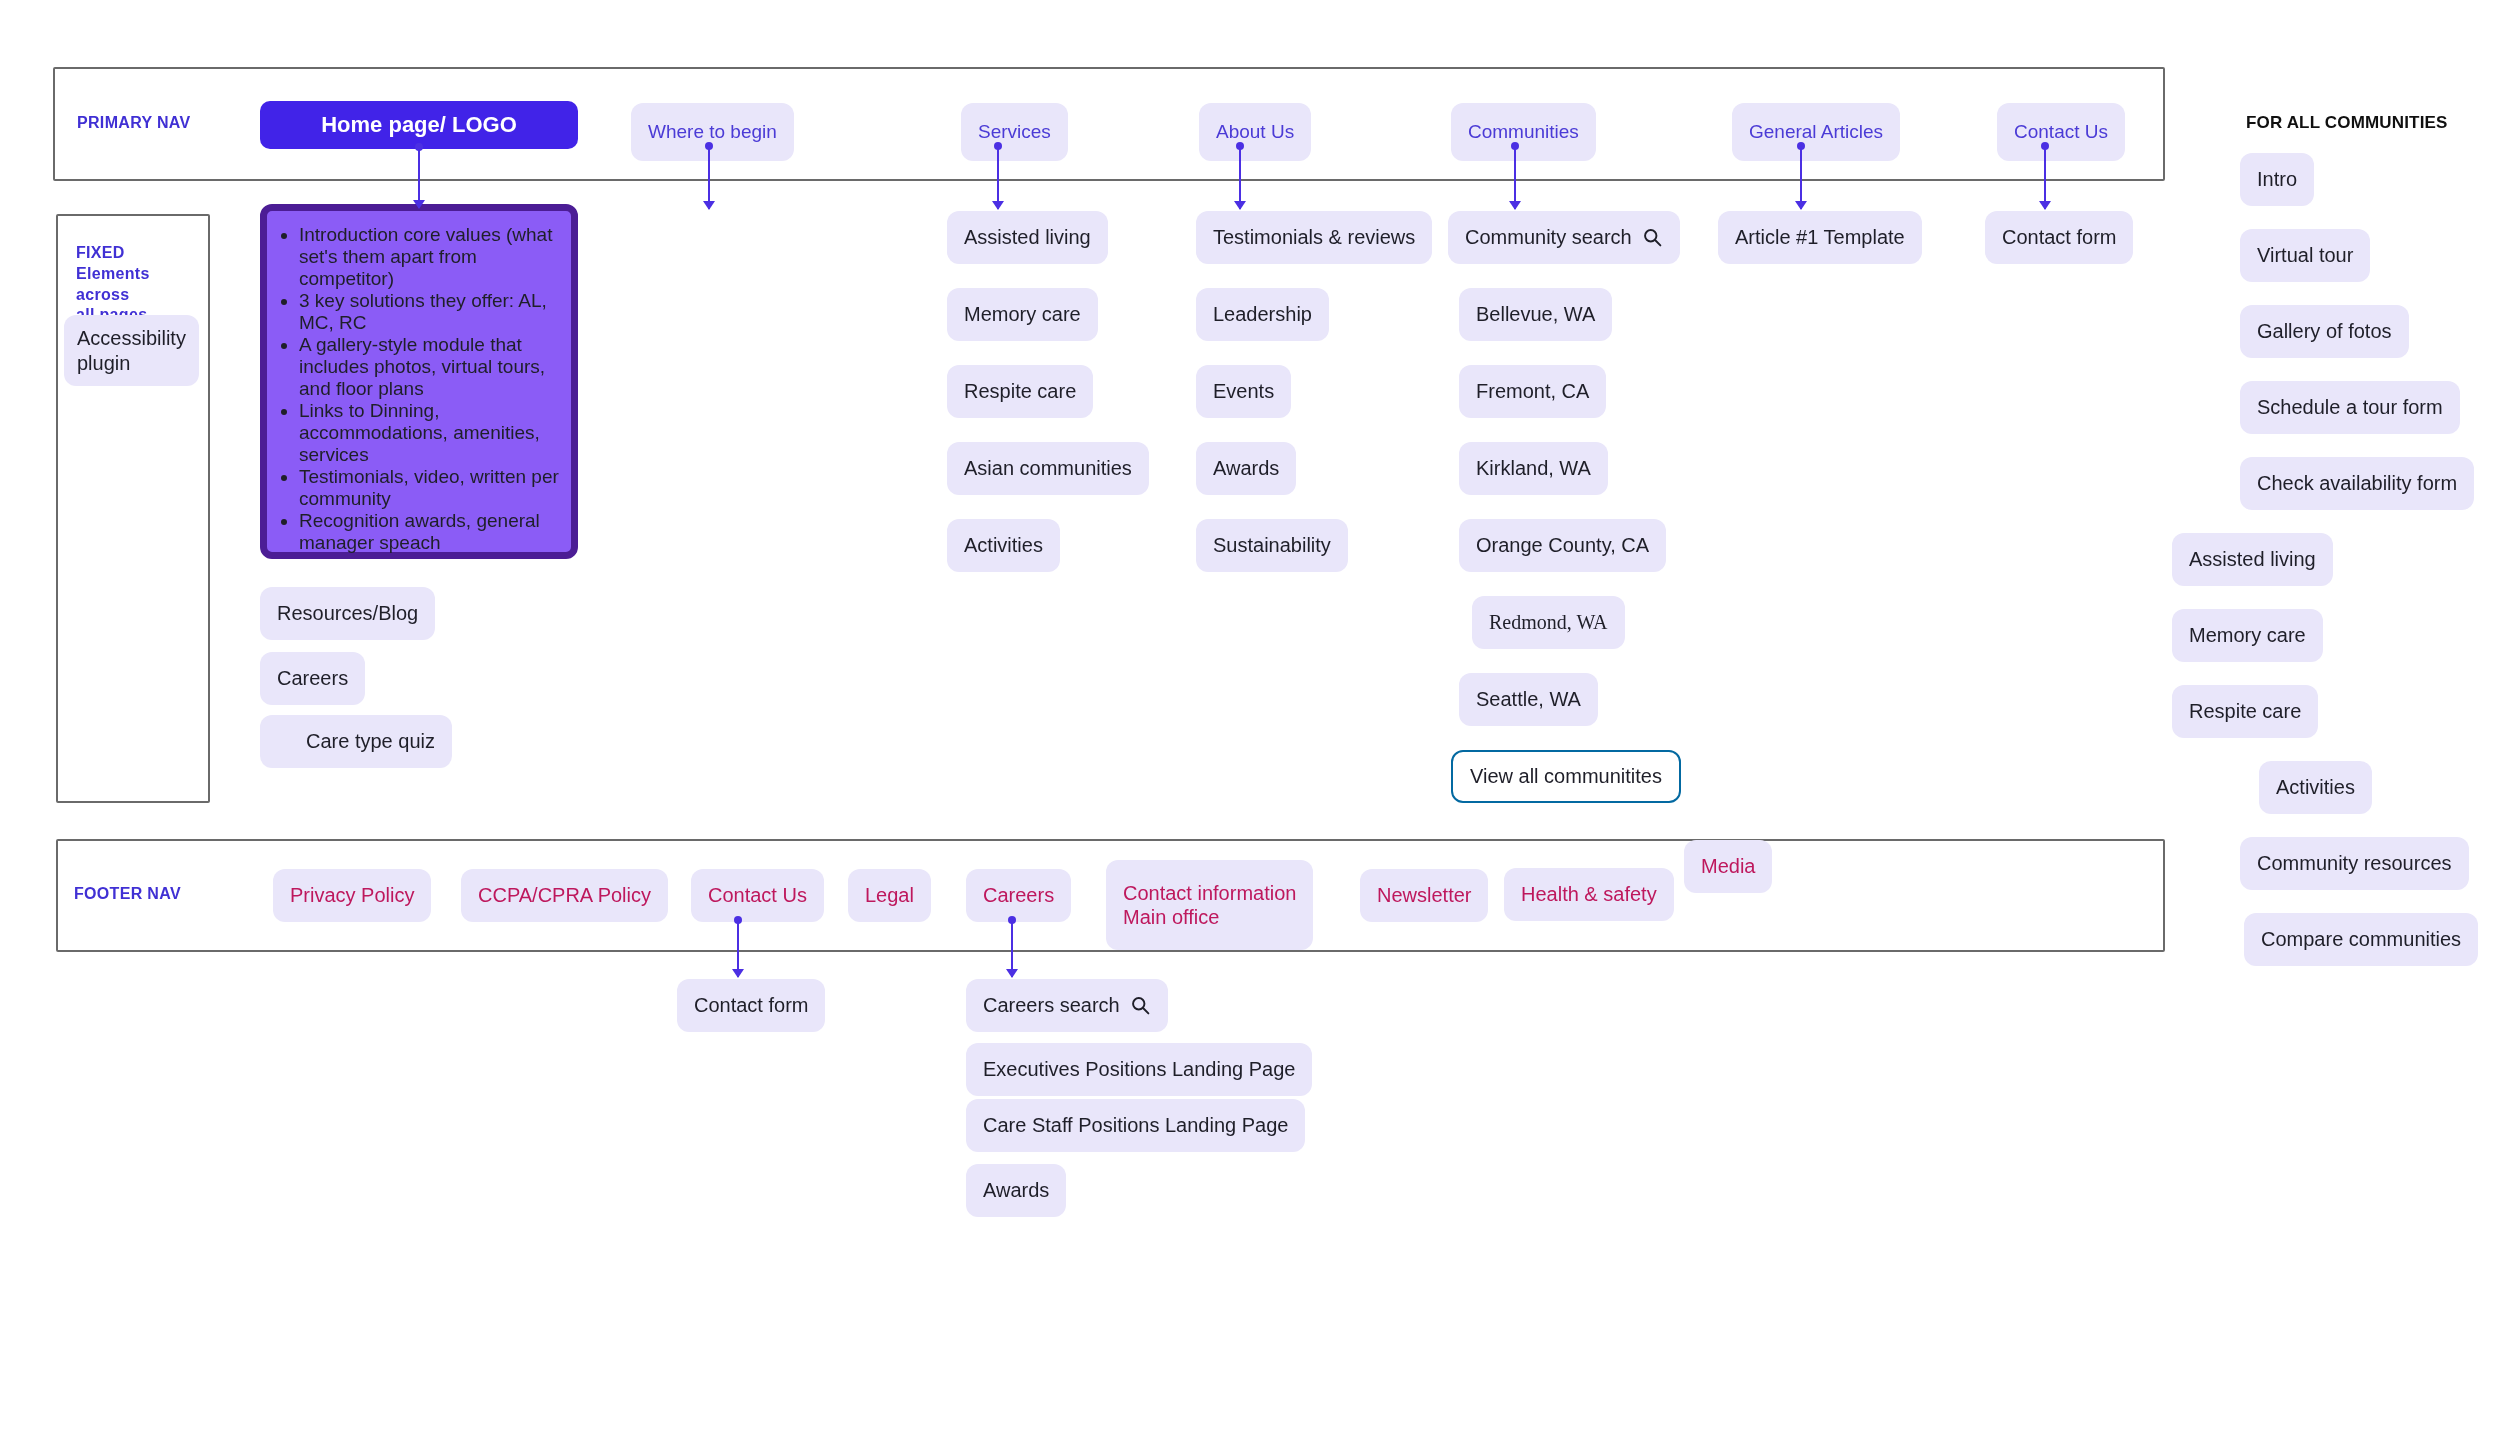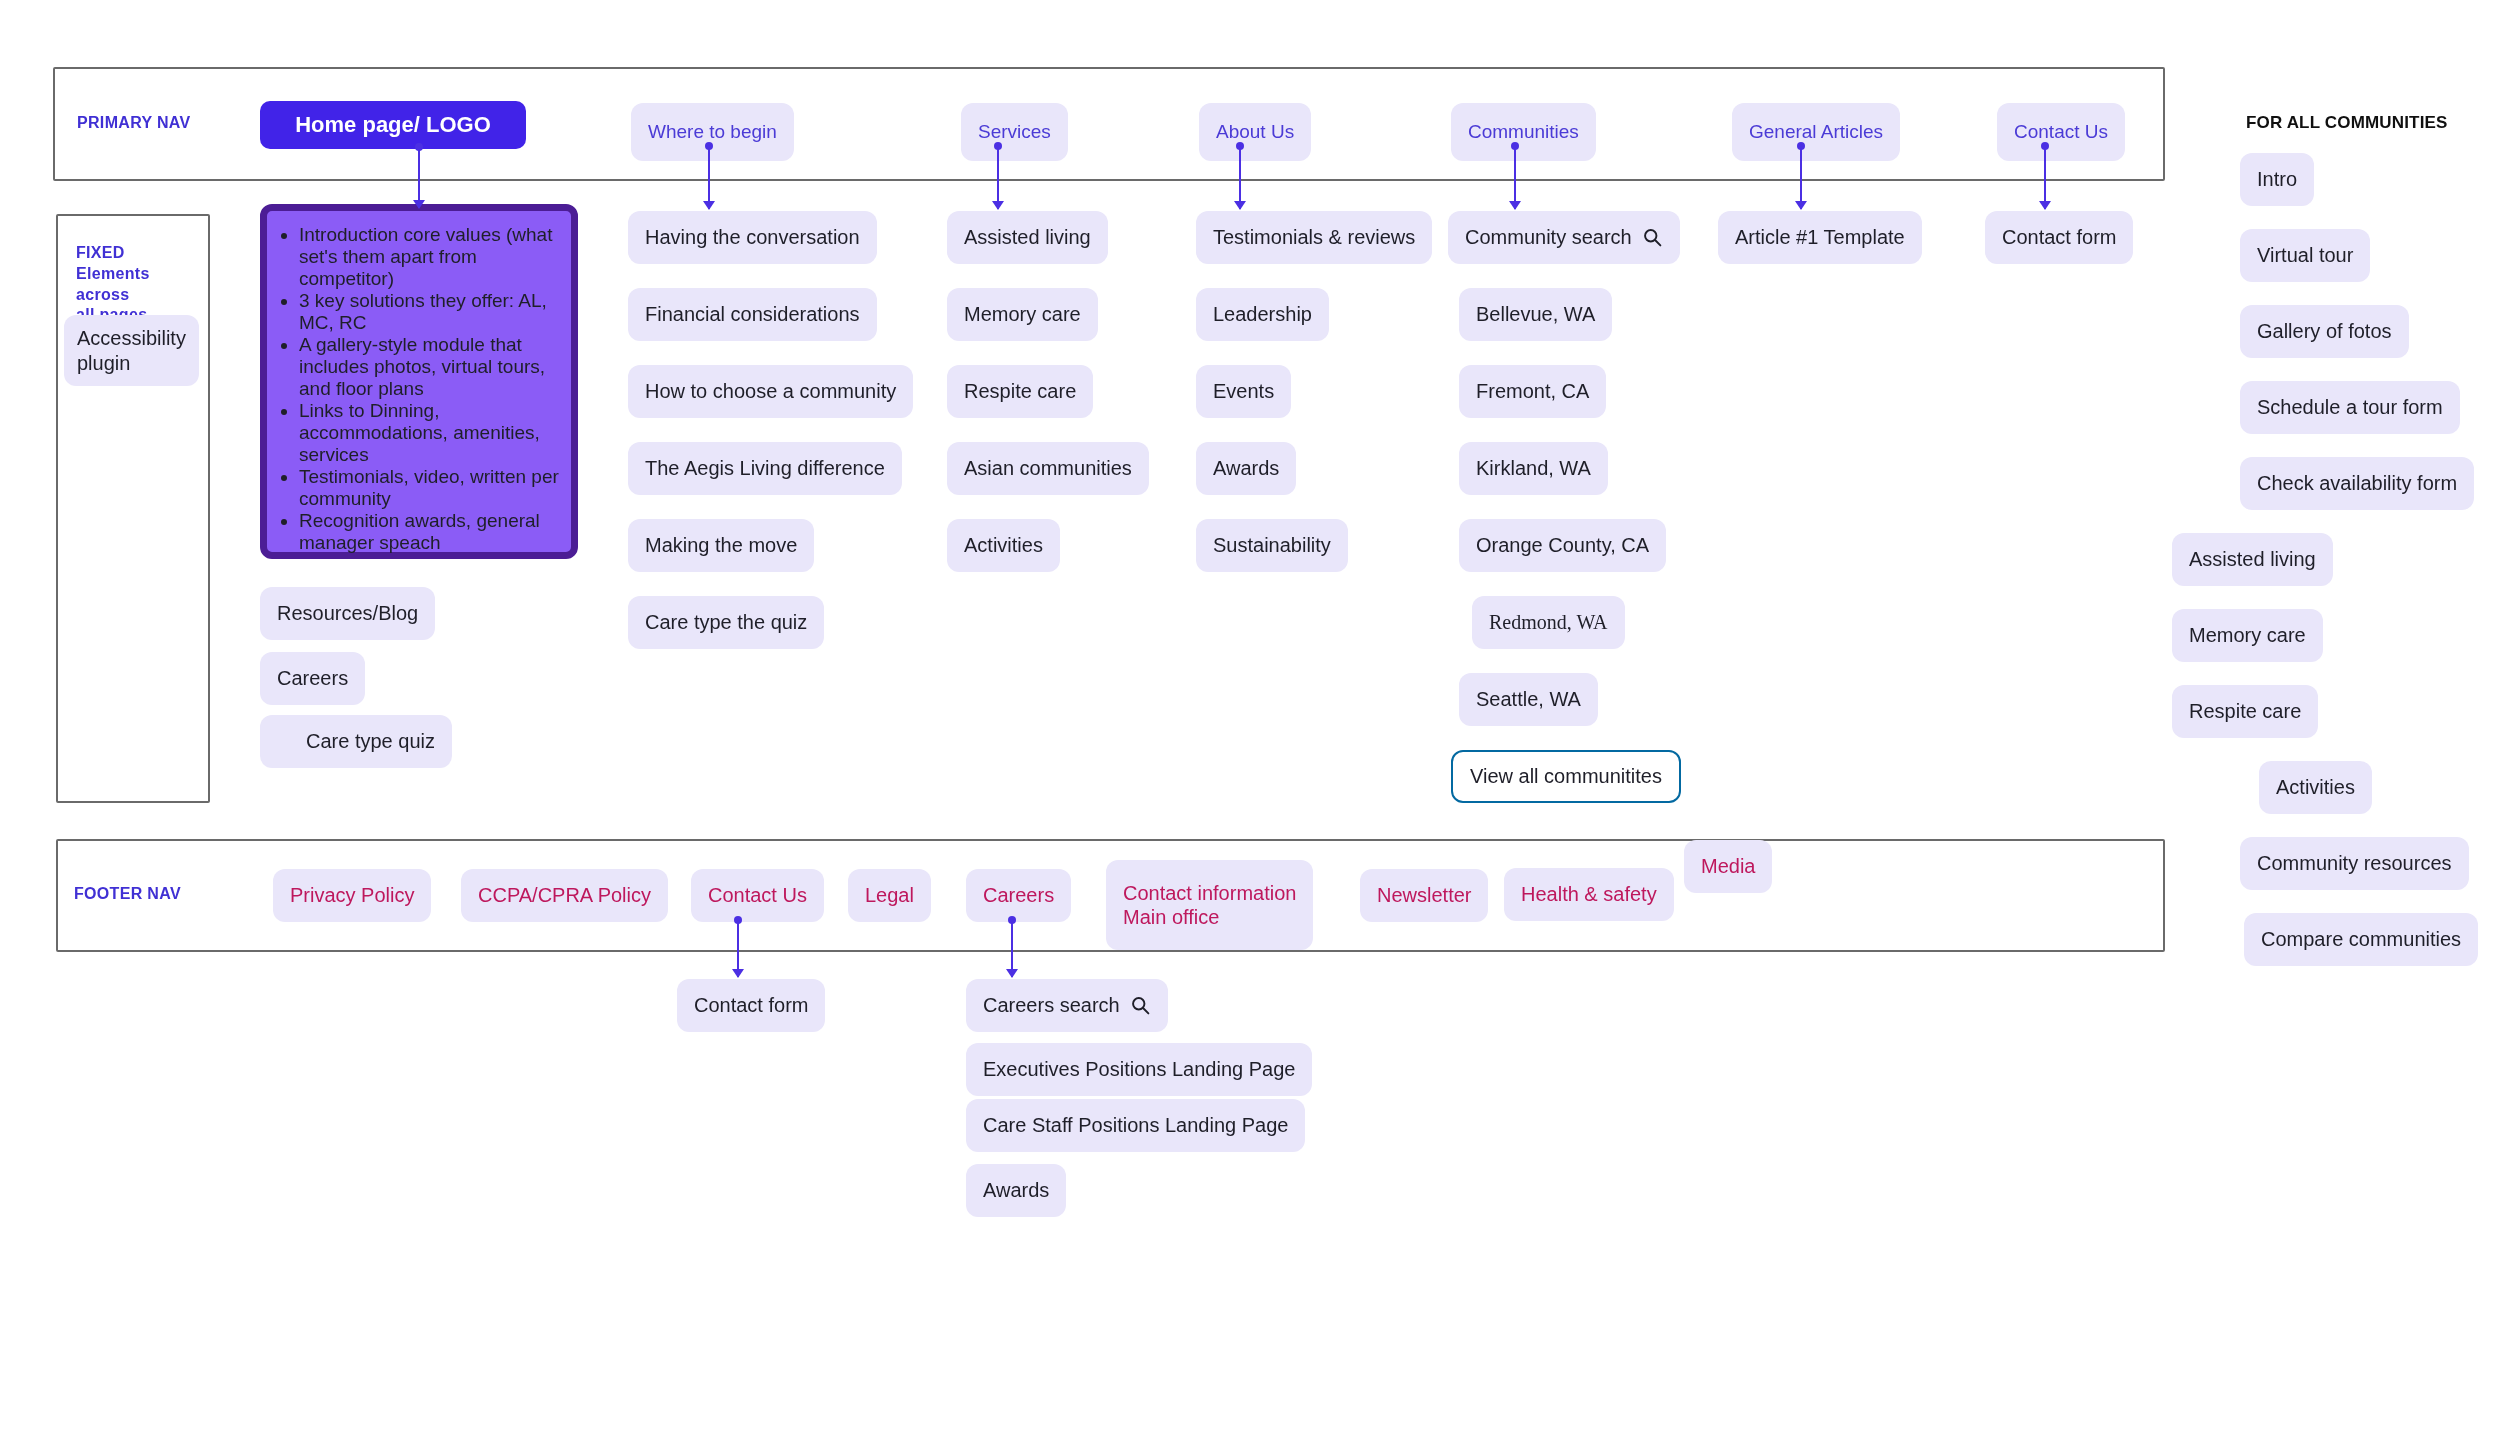--- a/index.html
+++ b/index.html
@@ -22,21 +22,21 @@
     position:absolute;display:inline-flex;align-items:center;gap:10px;
     height:53px;padding:0 17px;border-radius:12px;background:#e9e6fa;
     font-size:20px;color:#1f1f29;white-space:nowrap;box-sizing:border-box;
   }
   .pill.nav{height:58px;font-size:19px;color:#4b3bd6;}
   .pill.indigo-text{color:#be185d;}
   .pill.outline{background:#ffffff;border:2px solid #0369a1;}
   .pill.two-line{height:90px;white-space:pre-line;line-height:1.2;}
   .pill.wrap{white-space:normal;height:71px;width:135px;line-height:1.25;padding:0 13px;}
   .home-btn{
-    position:absolute;left:260px;top:101px;width:266px;height:48px;border-radius:10px;
+    position:absolute;left:260px;top:101px;width:318px;height:48px;border-radius:10px;
     background:#4123e8;color:#ffffff;font-weight:bold;font-size:22px;
     display:flex;align-items:center;justify-content:center;white-space:nowrap;
   }
   
   .col{position:absolute;display:flex;flex-direction:column;align-items:flex-start;gap:24px;}
   .col .pill{position:relative;}
   .col.tight{gap:23px;}
   
   .notes-box{
     position:absolute;left:260px;top:204px;width:318px;height:355px;box-sizing:border-box;
@@ -87,28 +87,20 @@
       <li>Links to Dinning, accommodations, amenities, services</li>
       <li>Testimonials, video, written per community</li>
       <li>Recognition awards, general manager speach</li>
     </ul>
   </div>
 
   <div class="pill" style="left:260px;top:587px;">Resources/Blog</div>
   <div class="pill" style="left:260px;top:652px;">Careers</div>
   <div class="pill" style="left:260px;top:715px;padding-left:46px;">Care type quiz</div>
 
-  <div class="col" style="left:628px;top:211px;">
-    <div class="pill">Having the conversation</div>
-    <div class="pill">Financial considerations</div>
-    <div class="pill">How to choose a community</div>
-    <div class="pill">The Aegis Living difference</div>
-    <div class="pill">Making the move</div>
-    <div class="pill">Care type the quiz</div>
-  </div>
 
   <div class="col" style="left:947px;top:211px;">
     <div class="pill">Assisted living</div>
     <div class="pill">Memory care</div>
     <div class="pill">Respite care</div>
     <div class="pill">Asian communities</div>
     <div class="pill">Activities</div>
   </div>
 
   <div class="col" style="left:1196px;top:211px;">

